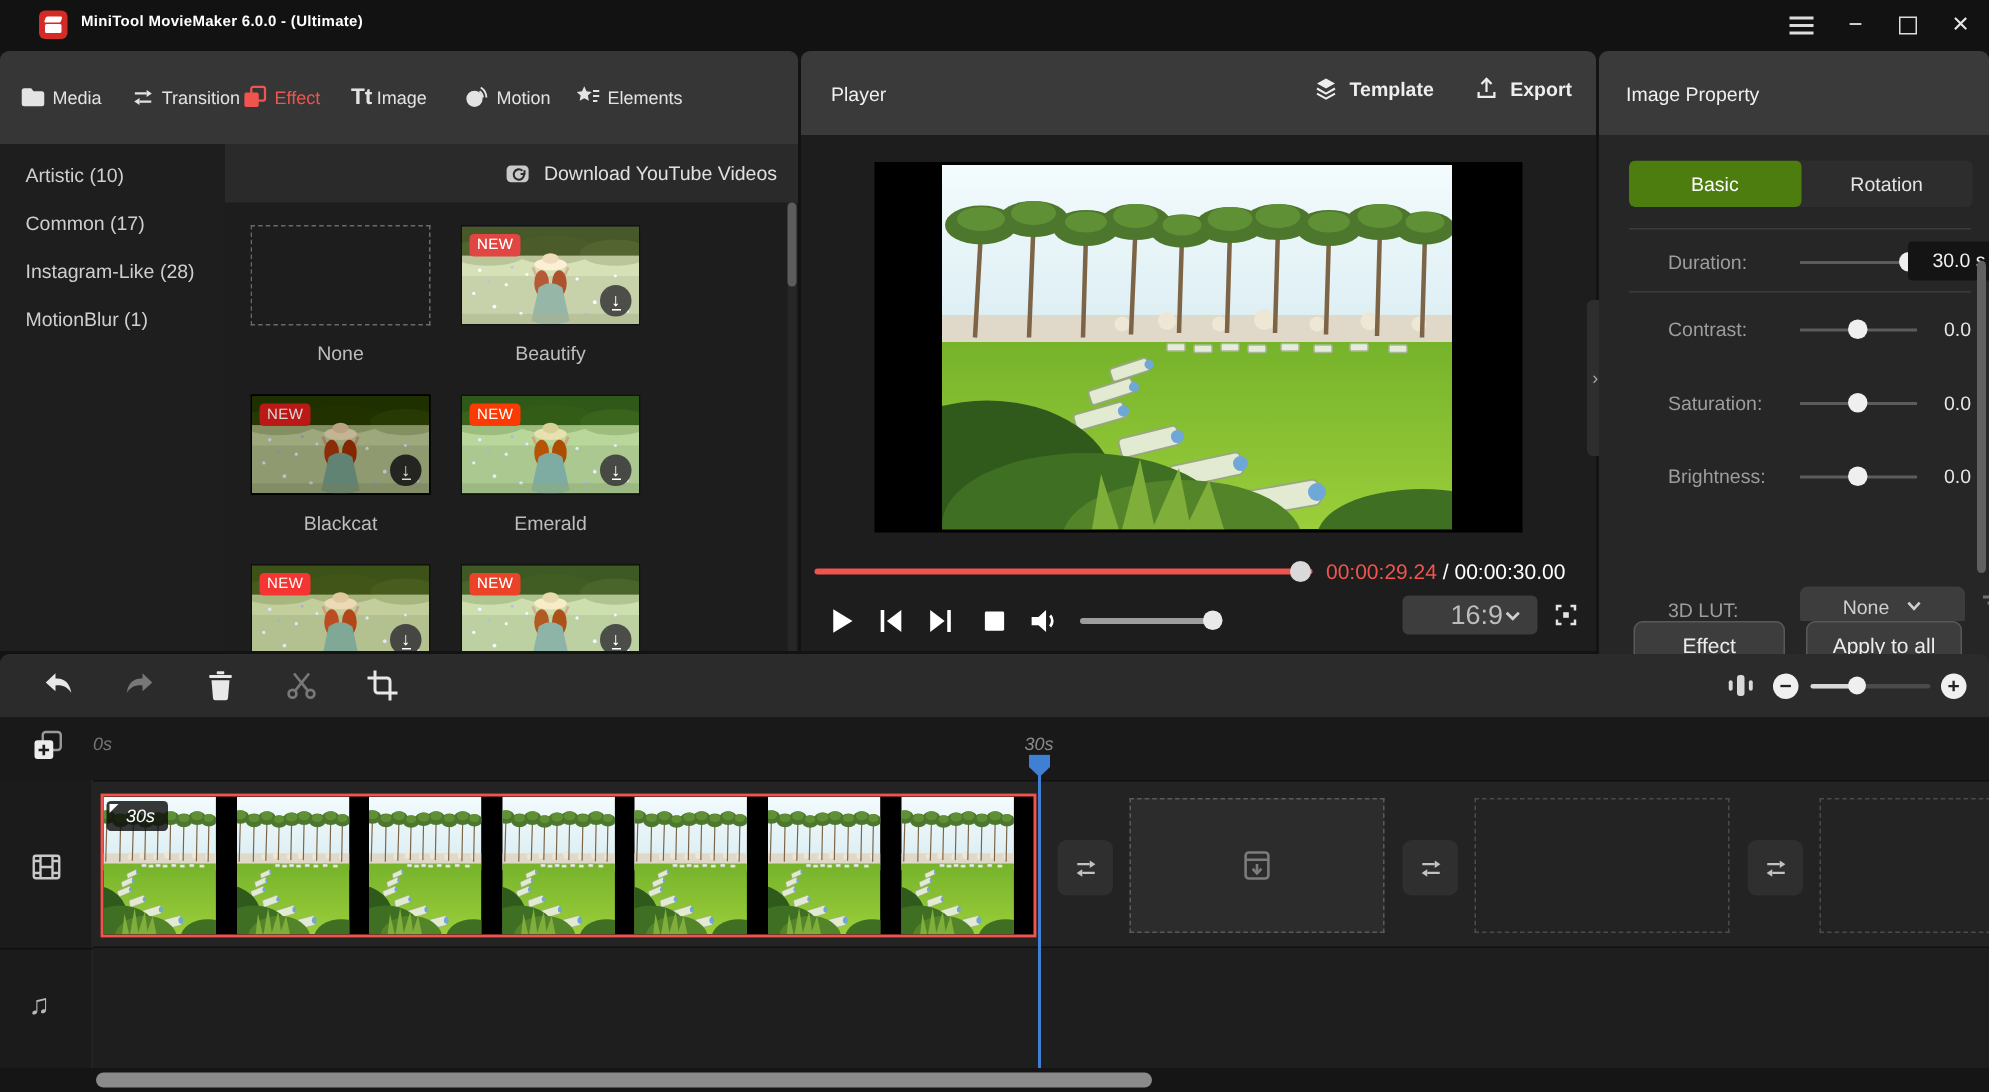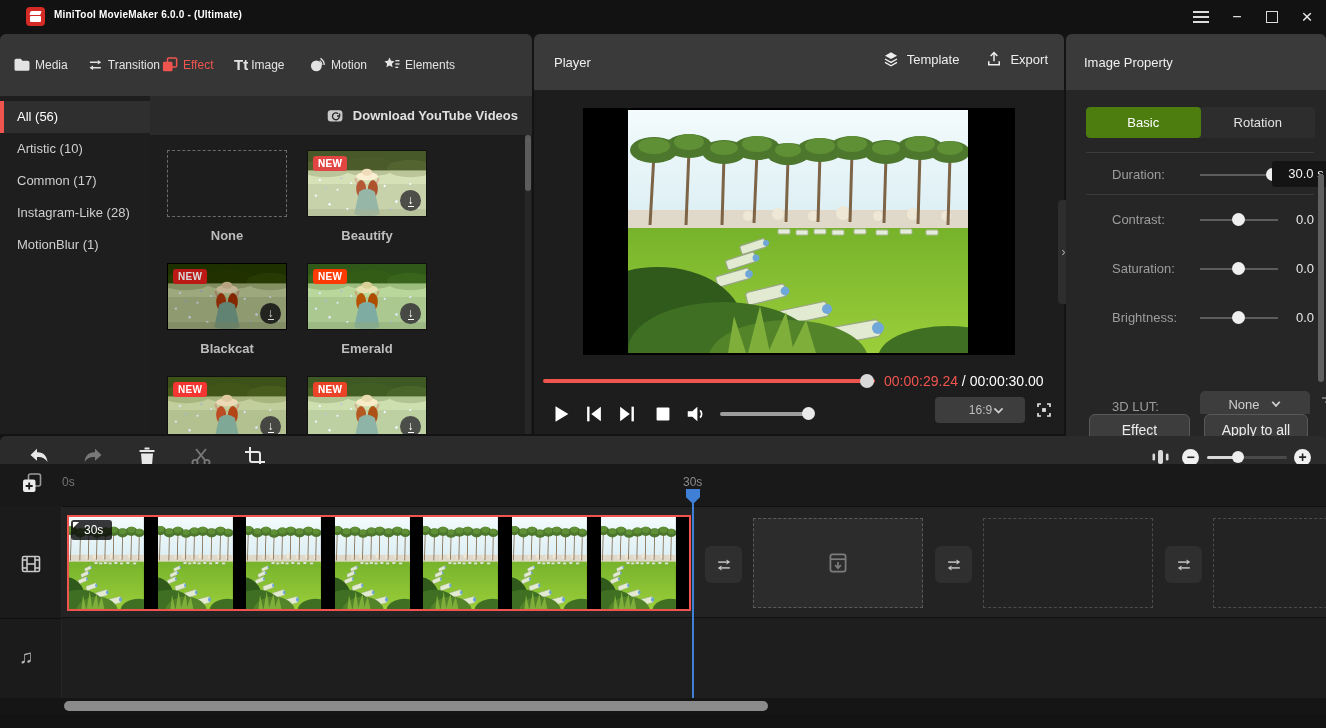--- a/index.html
+++ b/index.html
@@ -30,21 +30,21 @@
   .nav-item { width:74px; display:flex; flex-direction:row; align-items:center; gap:3px; color:#e3e3e3; font-size:12px; cursor:pointer; }
   .nav-item svg { width:20px; height:20px; }
   .nav-item.active { color:#f0544f;align-items:center; }
   .nav-item .tt { font-size:15px; font-weight:bold; line-height:20px; }
 
   .cats { position:absolute; left:0; top:62px; width:150px; height:338px; background:#1e1e1e; list-style:none; padding-top:5px; }
   .cat { position:relative; height:32px; line-height:32px; padding-left:17px; font-size:13px; color:#cfcfcf; cursor:pointer; }
   .cat.active { background:#2f2f2f; color:#fff; }
   .cat.active::before { content:""; position:absolute; left:0; top:0; width:4px; height:32px; background:#f0544f; }
 
-  .fx { position:absolute; left:150px; top:62px; width:382px; height:338px; background:#1d1d1d; overflow:hidden;font-weight:bold; }
+  .fx { position:absolute; left:150px; top:62px; width:382px; height:338px; background:#1d1d1d; overflow:hidden; }
   .fx-head { position:absolute; left:0; top:0; width:382px; height:39px; background:#2a2a2a; display:flex; align-items:center; justify-content:flex-end; padding-right:14px; gap:8px; font-size:13px; color:#e0e0e0; }
   .fx-head svg { width:19px; height:19px; color:#c9c9c9; }
   .fx-grid { position:absolute; left:17px; top:39px; width:360px; height:299px; display:grid; grid-template-columns:120px 120px; column-gap:20px; padding-top:15px; overflow:hidden; }
   .fx-card { width:120px; height:113px; position:relative; cursor:pointer; }
   .fx-img { position:relative; width:120px; height:67px; background:#2a2a2a; overflow:hidden; border:1px solid #101010; }
   .fx-img svg { position:absolute; left:0; top:0; width:100%; height:100%; }
   .fx-none { border:1.5px dashed #6a6a6a; background:transparent; }
   .fx-label { position:absolute; left:0; top:78px; width:120px; text-align:center; font-size:13px; color:#bdbdbd; }
   .badge-new { position:absolute; left:5px; top:5px; background:#e03a37; color:#fff; font-size:10px; padding:2px 5px; border-radius:3px; letter-spacing:.3px; }
   .dl-circle { position:absolute; right:5px; bottom:5px; width:21px; height:21px; border-radius:50%; background:rgba(58,58,58,.9); color:#fff; display:flex; align-items:center; justify-content:center; font-size:12px; cursor:pointer; }
@@ -55,36 +55,36 @@
   .v-p1 { filter:saturate(1.15); }
   .v-p2 { filter:brightness(1.08) hue-rotate(8deg); }
   .fx-scrollbar { position:absolute; right:1px; top:39px; width:6px; height:299px; background:#272727; }
   .fx-thumb { position:absolute; left:0; top:0; width:6px; height:56px; border-radius:3px; background:#5c5c5c; }
 
   
   .player-module { position:absolute; left:534px; top:0; width:530px; height:400px; background:#1d1d1d; border-radius:6px 6px 0 0; overflow:hidden; }
   .pl-head { position:absolute; left:0; top:0; width:530px; height:56px; background:#3a3a3a; }
   .pl-title { position:absolute; left:20px; top:21px; font-size:13px; color:#f0f0f0; }
   .pl-actions { position:absolute; right:16px; top:16px; display:flex; gap:26px; }
-  .pl-action { display:flex; align-items:center; gap:7px; font-size:13px; color:#eee; cursor:pointer; }
+  .pl-action { display:flex; align-items:center; gap:7px; font-size:13px; color:#eee; cursor:pointer;font-weight:bold; }
   .pl-action svg { width:18px; height:18px; }
   .stage { position:absolute; left:49px; top:74px; width:432px; height:247px; background:#000; }
   .stage-photo { position:absolute; left:45px; top:2px; width:340px; height:243px; overflow:hidden; }
   .stage-photo svg { width:100%; height:100%; display:block; }
   .progress { position:absolute; left:9px; top:340px; width:332px; height:14px; cursor:pointer; }
   .progress .track { position:absolute; left:0; top:5px; width:100%; height:4px; border-radius:2px; background:#f0544f; }
   .progress .knob { position:absolute; left:317px; top:0; width:14px; height:14px; border-radius:50%; background:#d9d9d9; }
   .timecode { position:absolute; left:350px; top:339px; font-size:14px; white-space:nowrap; color:#fff; }
   .timecode .cur { color:#f0544f; }
   .transport { position:absolute; left:0; top:362px; width:530px; height:38px; }
   .tbtn { position:absolute; top:7px; width:22px; height:22px; color:#fff; cursor:pointer; }
   .tbtn svg { width:100%; height:100%; }
   .vol-slider { position:absolute; left:186px; top:16px; width:92px; height:4px; background:#9d9d9d; border-radius:2px; cursor:pointer; }
   .vol-slider .knob { position:absolute; left:82px; top:-5px; width:13px; height:13px; border-radius:50%; background:#e9e9e9; }
-  .ratio { position:absolute; left:401px; top:1px; width:90px; height:26px; background:#3d3d3d; border-radius:4px; display:flex; align-items:center; justify-content:center; padding:0 10px 0 24px; font-size:12px; color:#bdbdbd; cursor:pointer; }
+  .ratio { position:absolute; left:401px; top:1px; width:90px; height:26px; background:#3d3d3d; border-radius:4px; display:flex; align-items:center; justify-content:flex-end; padding:0 10px 0 24px; font-size:18px; color:#bdbdbd; cursor:pointer; }
   .ratio svg { width:13px; height:13px; color:#cfcfcf; }
   .fullscreen { position:absolute; left:501px; top:5px; width:18px; height:18px; color:#e3e3e3; cursor:pointer; }
 
   
   .prop-module { position:absolute; left:1066px; top:0; width:260px; height:512px; background:#262626; border-radius:6px 6px 0 0; overflow:hidden; }
   .pr-head { position:absolute; left:0; top:0; width:260px; height:56px; background:#3a3a3a; }
   .pr-title { position:absolute; left:18px; top:21px; font-size:13px; color:#f0f0f0; }
   .tabs { position:absolute; left:20px; top:73px; width:229px; height:31px; background:#2d2d2d; border-radius:4px; display:flex; overflow:hidden; }
   .tab { flex:1; display:flex; align-items:center; justify-content:center; font-size:13px; color:#e3e3e3; cursor:pointer; }
   .tab.active { background:#4d7c0f; color:#fff; border-radius:4px; }
@@ -114,21 +114,21 @@
   .ttb.disabled { color:#787878; cursor:default; }
   .zoom-fit { left:1148px; color:#d9d9d9; }
   .zoom-out, .zoom-in { width:17px; height:17px; top:13px; border-radius:50%; background:#f0f0f0; color:#232323; font-size:14px; font-weight:bold; text-align:center; line-height:16px; }
   .zoom-out { left:1182px; }
   .zoom-in  { left:1294px; }
   .zoom-slider { position:absolute; left:1207px; top:20px; width:80px; height:3px; background:#4a4a4a; border-radius:2px; cursor:pointer; }
   .zoom-slider .fill { position:absolute; left:0; top:0; height:3px; width:30px; background:#d9d9d9; border-radius:2px; }
   .zoom-slider .knob { position:absolute; left:25px; top:-5px; width:12px; height:12px; border-radius:50%; background:#efefef; }
 
   
-  .timeline { position:absolute; left:0; top:464px; width:1326px; height:240px; background:#191919; }
+  .timeline { position:absolute; left:0; top:478px; width:1326px; height:240px; background:#191919;font-style:italic; }
   .ruler { position:absolute; left:0; top:0; width:1326px; height:42px; }
   .ruler-label { position:absolute; top:11px; font-size:12px; color:#757575; }
   .rl-0 { left:62px; }
   .rl-30 { left:683px; color:#8a8a8a; }
   .add-media { position:absolute; left:20px; top:7px; width:24px; height:24px; cursor:pointer; }
   .gutter { position:absolute; left:0; top:42px; width:62px; height:192px; background:#1b1b1b; border-right:1px solid #262626; }
   .track-video { position:absolute; left:62px; top:42px; width:1264px; height:112px; background:#232323; border-top:1px solid #101010; border-bottom:1px solid #101010; }
   .track-music { position:absolute; left:62px; top:154px; width:1264px; height:80px; background:#1e1e1e; }
   .gicon { position:absolute; left:19px; color:#c9c9c9; }
   .gicon-film { top:88px; width:24px; height:24px; }
@@ -366,21 +366,20 @@
                 <rect x="16" y="6" width="5" height="1.6"></rect>
                 <rect x="16" y="10" width="5" height="1.6"></rect>
                 <rect x="16" y="14" width="3.5" height="1.6"></rect>
               </g>
             </svg>
           <span>Elements</span>
         </div>
       </div>
 
       <ul class="cats">
-        <li class="cat active">All (56)</li>
         <li class="cat">Artistic (10)</li>
         <li class="cat">Common (17)</li>
         <li class="cat">Instagram-Like (28)</li>
         <li class="cat">MotionBlur (1)</li>
       </ul>
 
       <div class="fx">
         <div class="fx-head">
           <svg viewBox="0 0 22 22">
               <rect x="2" y="5" width="17" height="13" rx="3.5" fill="currentColor"></rect>

